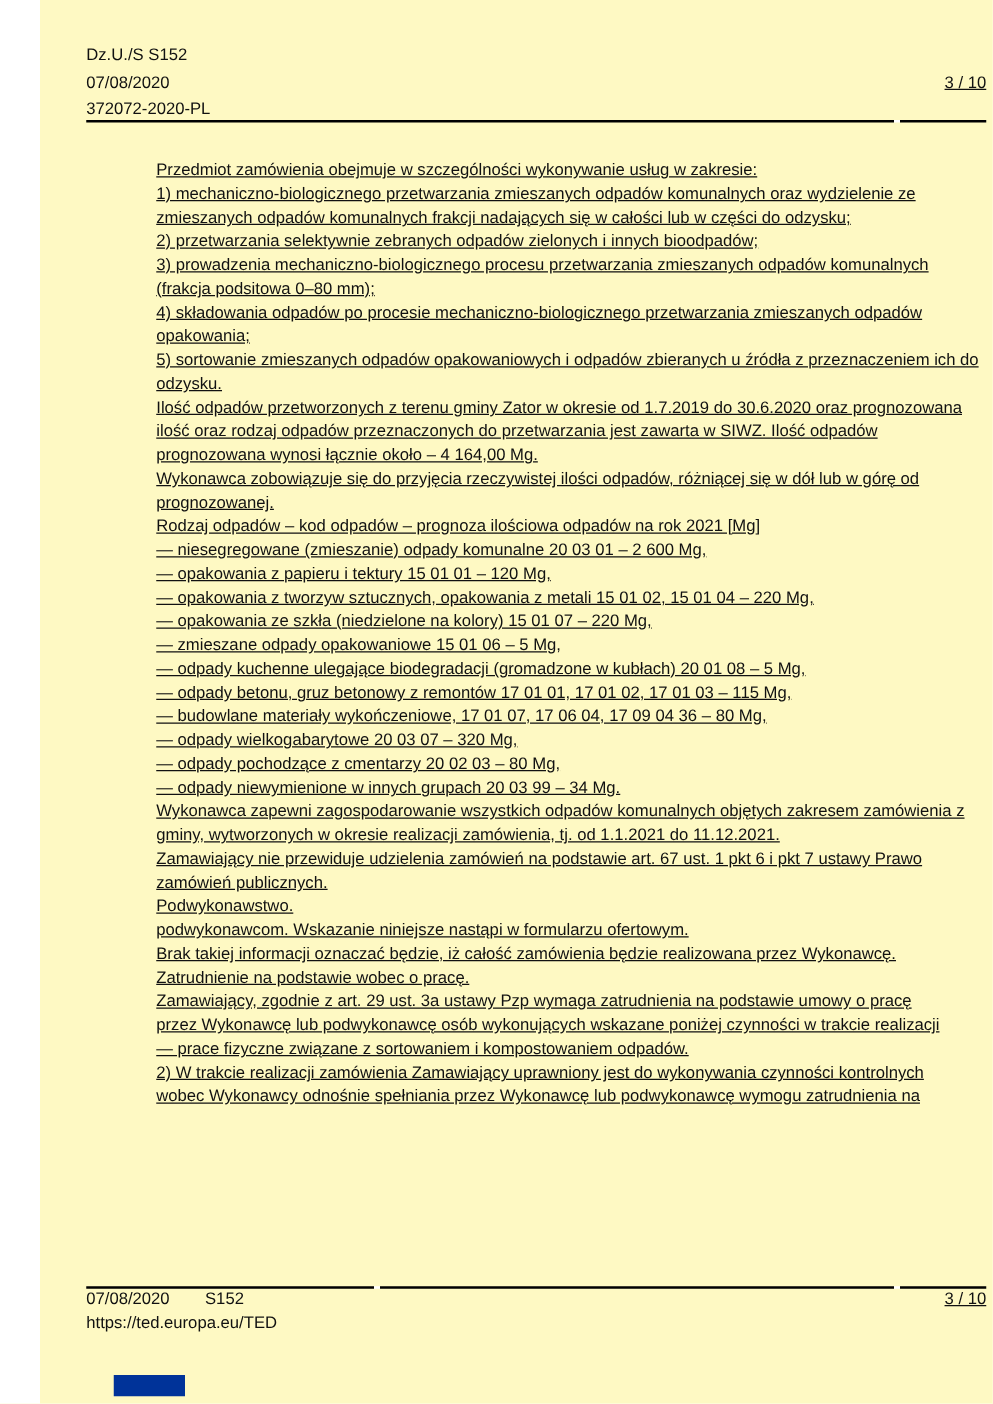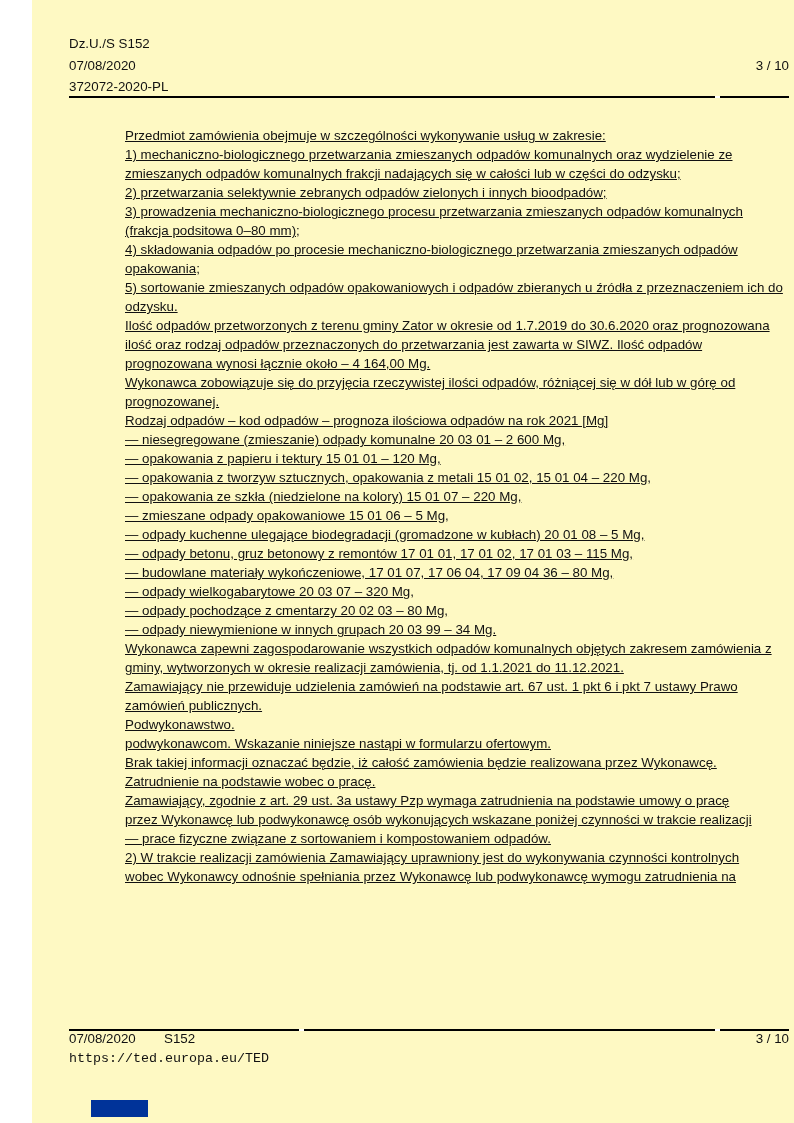--- a/index.html
+++ b/index.html
@@ -17,21 +17,21 @@
     margin-left: 32px;
   }
 
   
   .header-block {
     position: absolute;
     left: 37px; right: 37px; top: 33px;
     font-size: 13.33px;
   }
   .h-row { position: relative; height: 21.5px; line-height: 21.5px; }
-  .right-cell { position: absolute; right: 0; top: 0; }
+  .right-cell { position: absolute; right: 0; top: 0; text-decoration: underline; }
 
   .rule {
     position: absolute;
     left: 37px; width: 720px; height: 2px;
     
   }
   .rule-header {
     top: 96px;
     background: linear-gradient(to right,
       #000 0, #000 646px, #fff 646px, #fff 651px, #000 651px, #000 720px);
@@ -52,21 +52,21 @@
   .body-text .line { height: 19px; white-space: pre; text-decoration: underline; }
 
   
   .footer-block {
     position: absolute;
     left: 37px; right: 37px; top: 1030px;
     font-size: 13.33px;
   }
   .f-row { position: relative; height: 18.5px; line-height: 18.5px; }
   .series-cell { position: absolute; left: 95px; top: 0; }
-  .url-cell { cursor: pointer; font-family: Liberation Mono, monospace; }
+  .url-cell { cursor: pointer; }
 
   .blue-box {
     position: absolute;
     left: 59px; top: 1100px;
     width: 57px; height: 17px;
     background: #003399;
   }
 </style>
 </head>
 <body>

